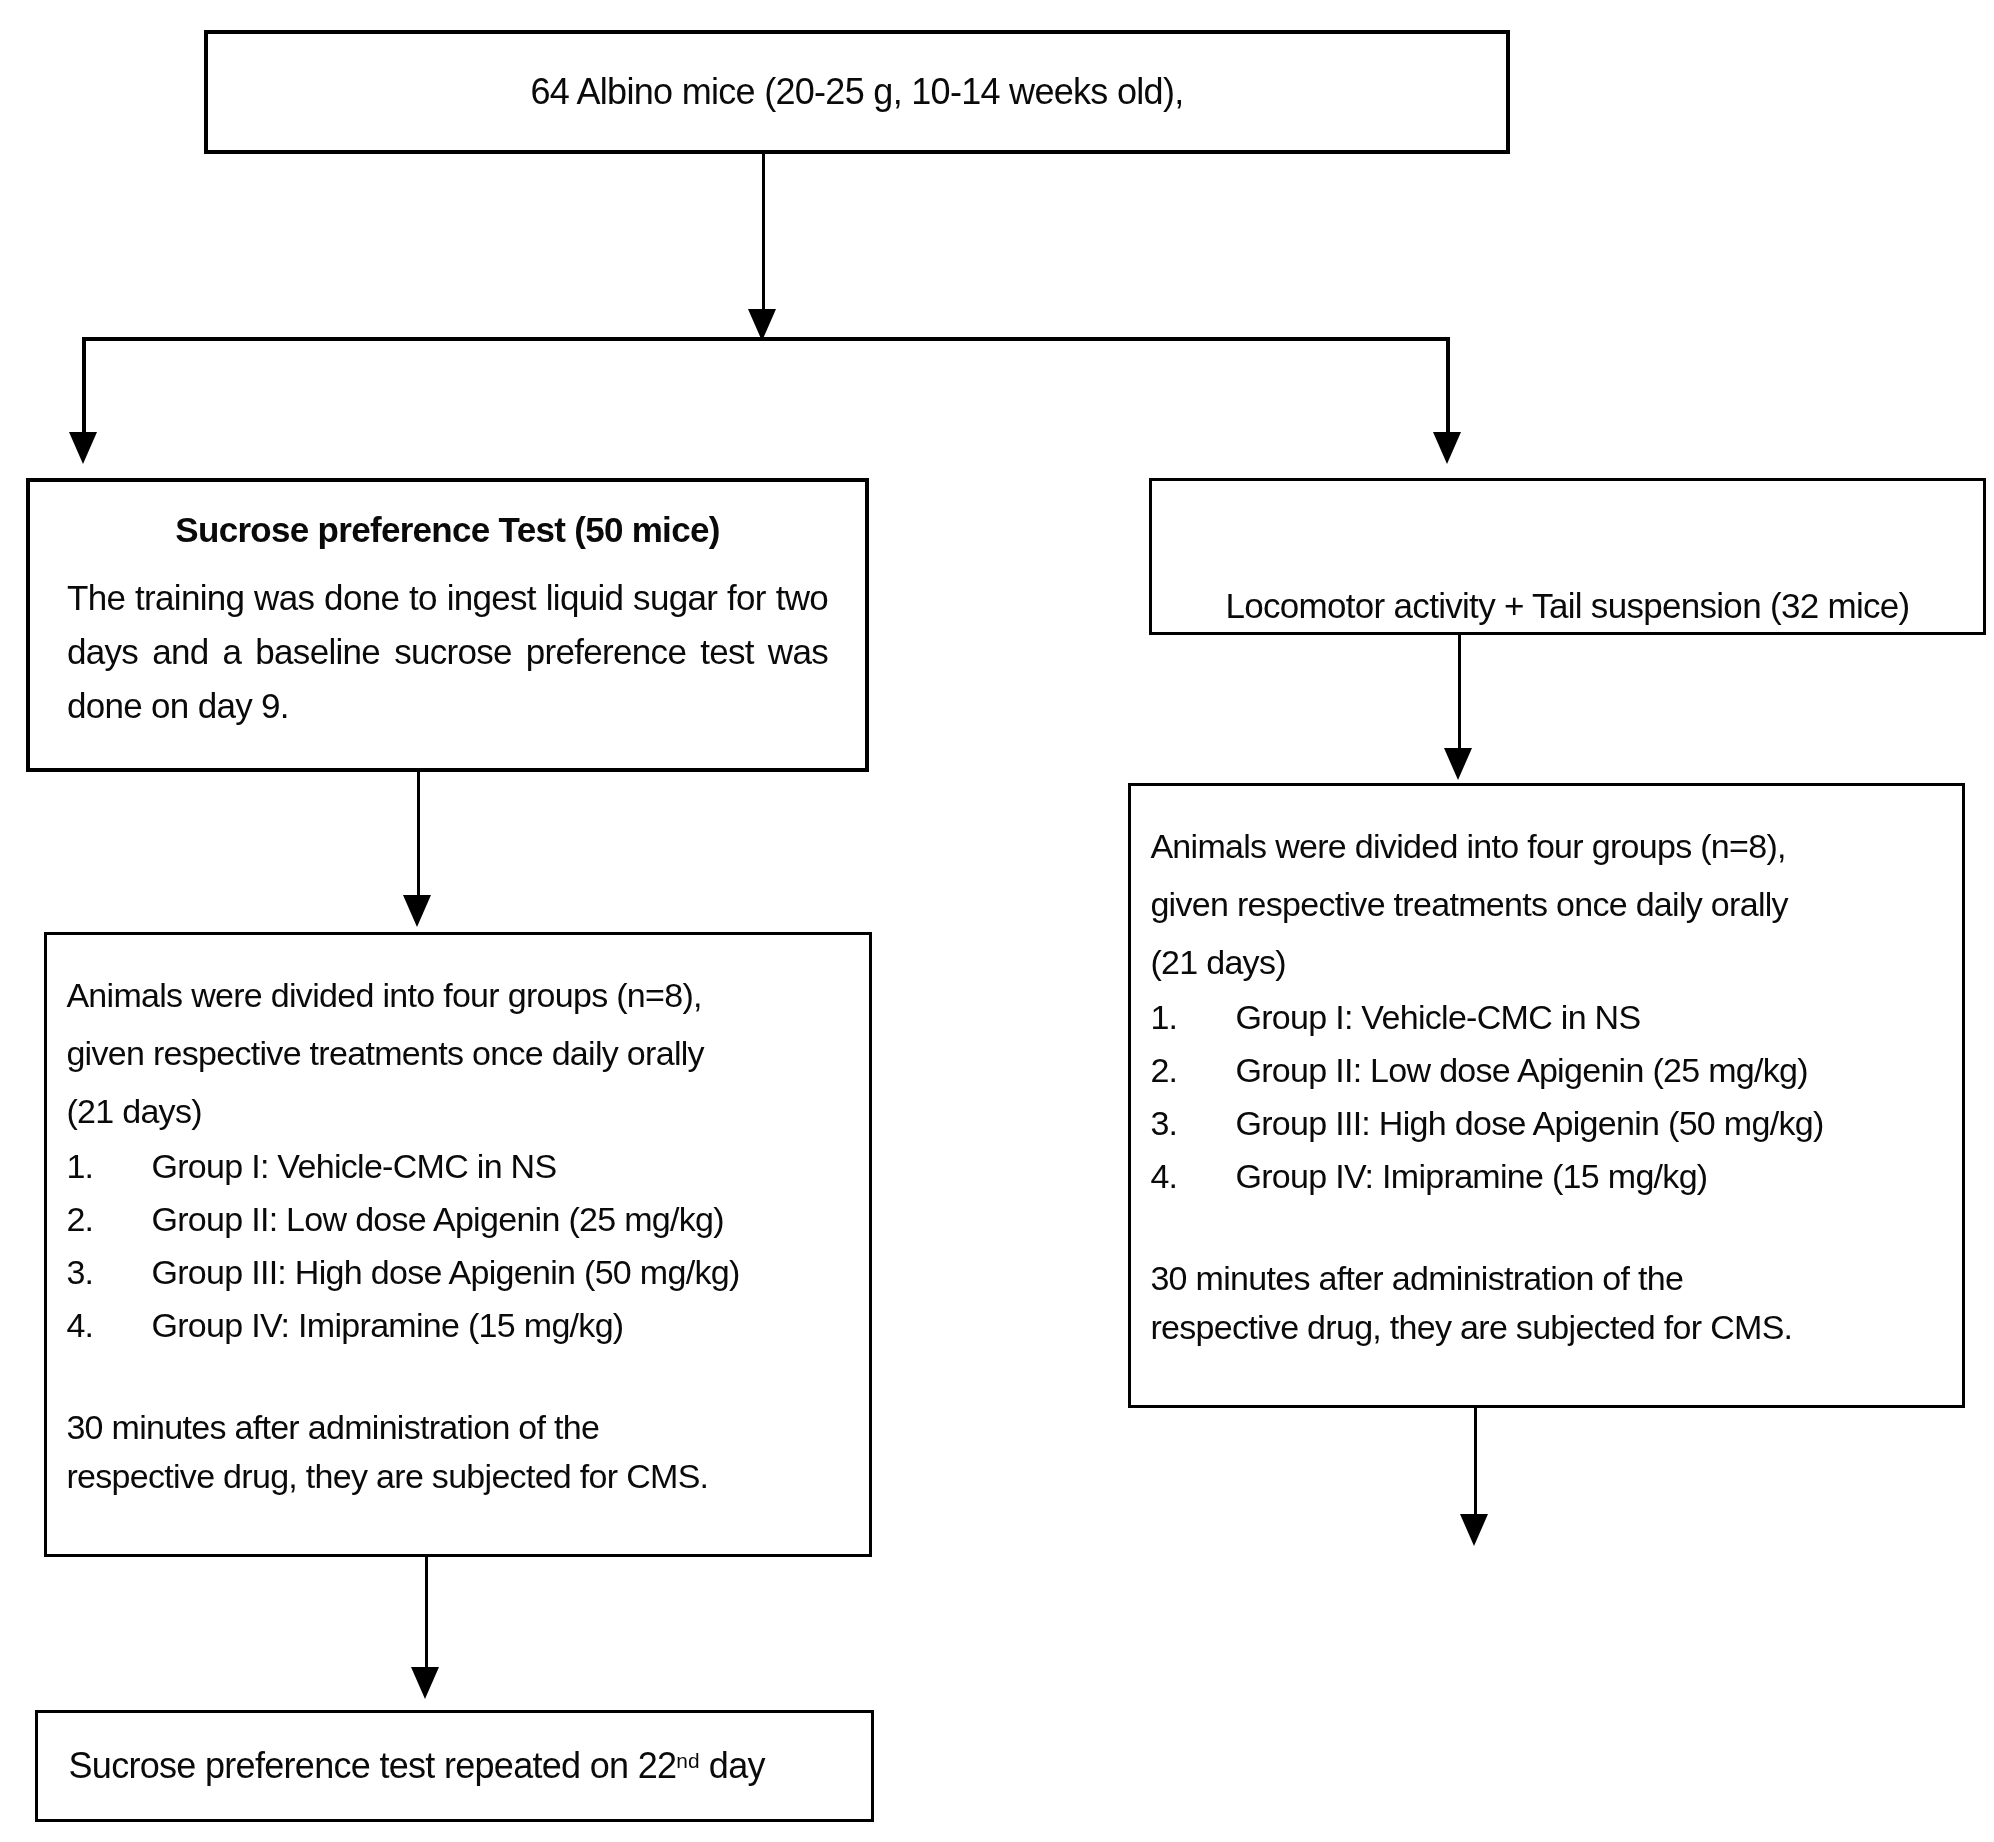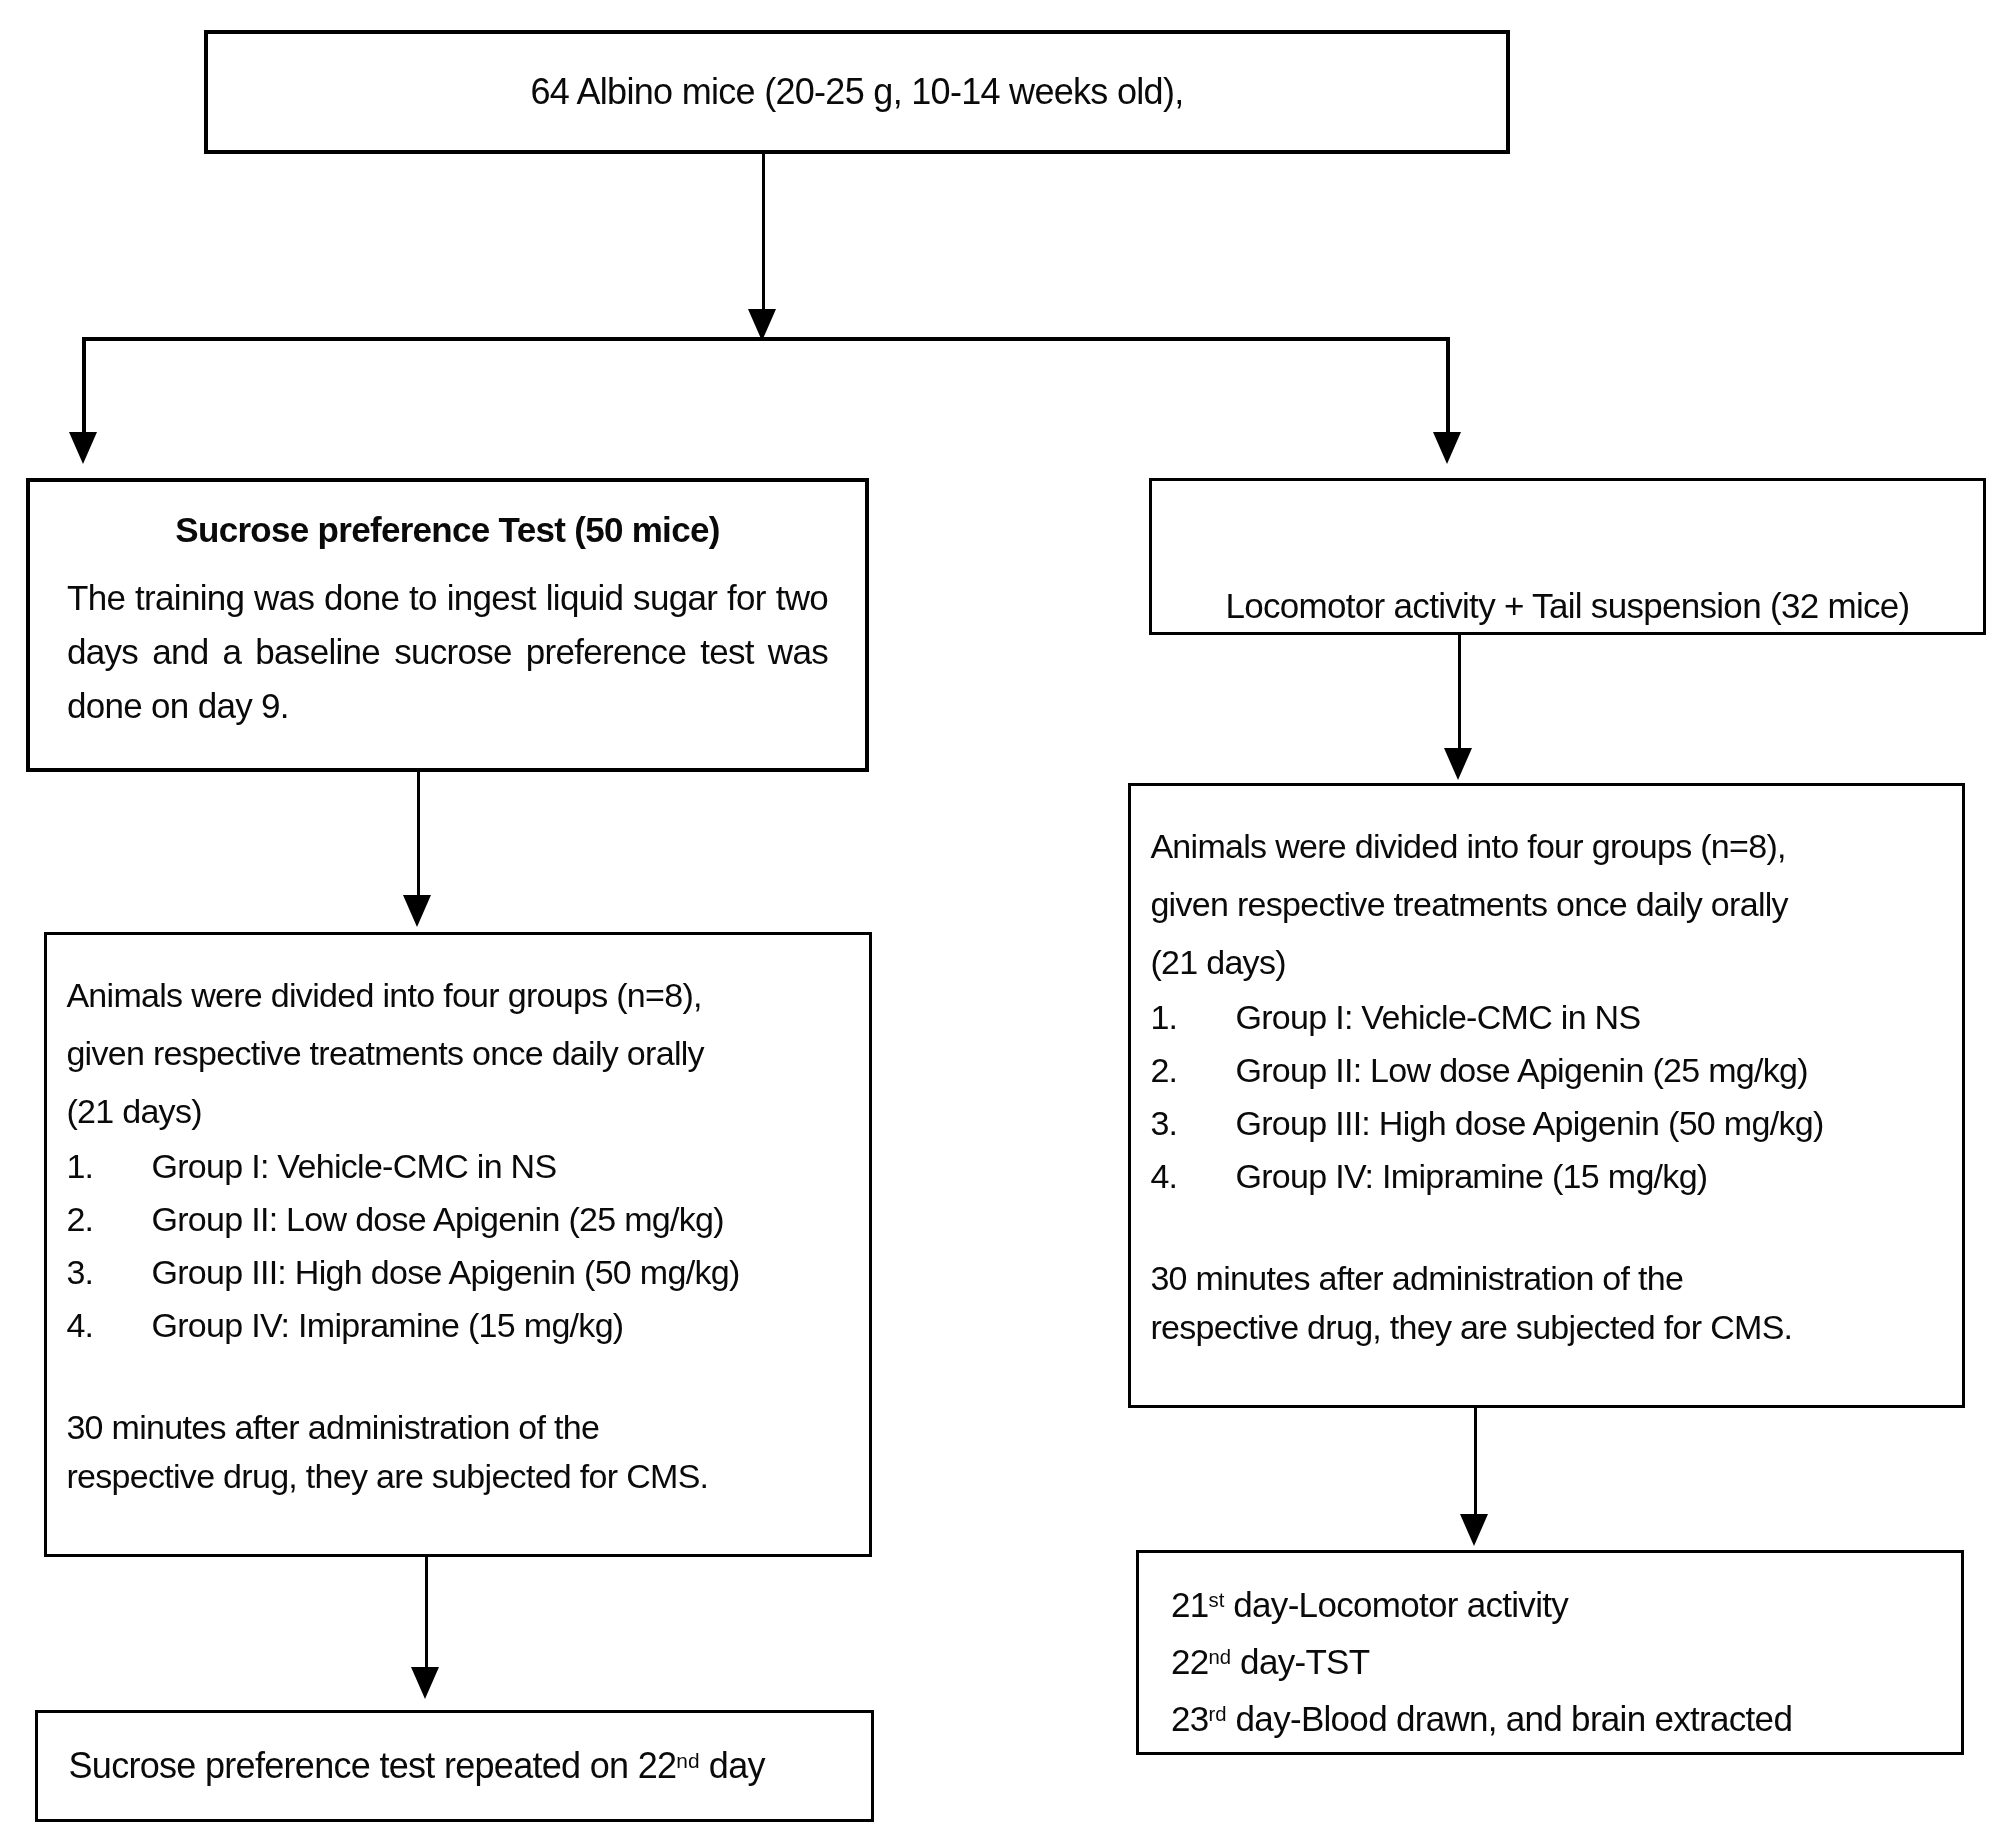--- a/index.html
+++ b/index.html
@@ -149,26 +149,15 @@
 
   <div class="vline" style="left:1474px; top:1406px; width:2.8px; height:109px;"></div>
   <div class="arrowhead" style="left:1460px; top:1514px;"></div>
 
   <div class="box" id="lb3" style="left:35px; top:1710px; width:839px; height:112px;">
     <span>
       <span>Sucrose preference test repeated on 22</span><span class="supr">nd</span><span> day</span>
     </span>
   </div>
 
-  <div class="box" id="rb3" style="left:1136px; top:1550px; width:828px; height:205px;">
-    <div class="tl">
-      <span>21</span><span class="supr">st</span><span> day-Locomotor activity</span>
-    </div>
-    <div class="tl">
-      <span>22</span><span class="supr">nd</span><span> day-TST</span>
-    </div>
-    <div class="tl">
-      <span>23</span><span class="supr">rd</span><span> day-Blood drawn, and brain extracted</span>
-    </div>
-  </div>
 
 </div>
 
 
 </body></html>

